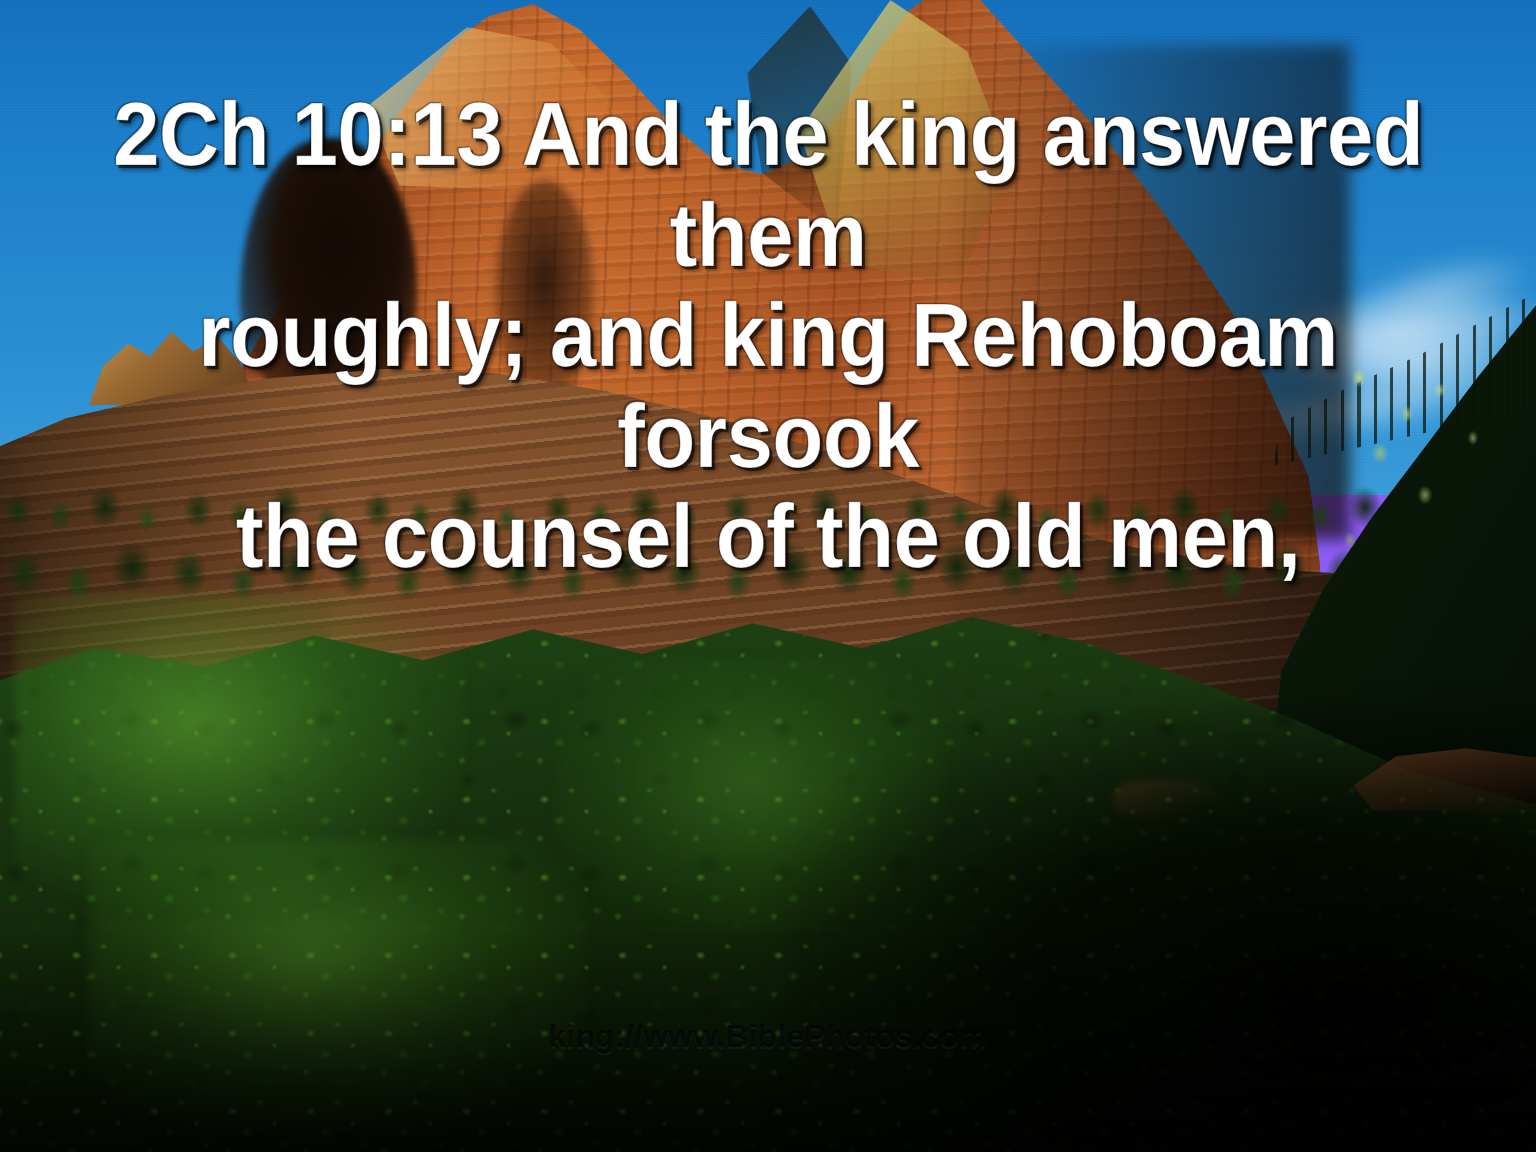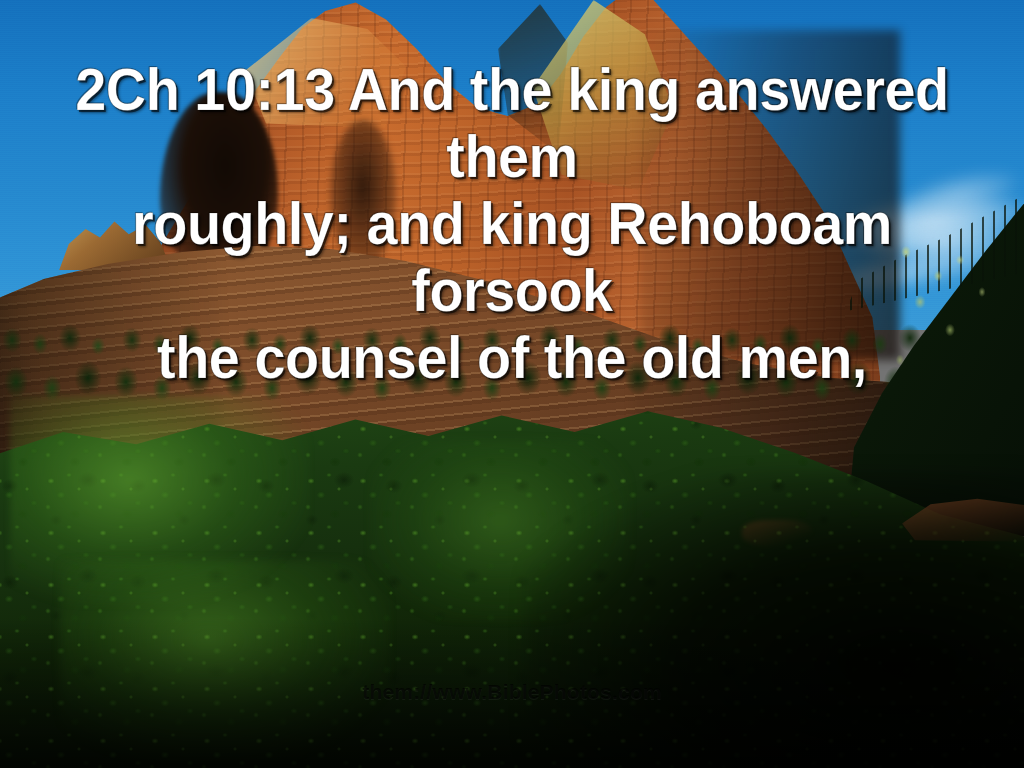--- a/index.html
+++ b/index.html
@@ -10,21 +10,21 @@
   }
   body {
     font-family: "Liberation Sans", sans-serif;
   }
 
   #scene {
     position: relative;
     width: 1024px;
     height: 768px;
     overflow: hidden;
-    background: #737373;
+    background: #8b5cf6;
   }
 
   
   .sky {
     position: absolute;
     left: 0; top: 0;
     width: 1024px; height: 330px;
     background:
       linear-gradient(to bottom,
         #1471bd 0%,
@@ -429,15 +429,15 @@
   <div class="crown-lit3"></div>
   <div class="soil-patch"></div>
   <div class="soil-patch2"></div>
   <div class="forest-dark-br"></div>
   <div class="forest-dark-b"></div>
 
   <div class="verse">2Ch 10:13 And the king answered them
 roughly; and king Rehoboam forsook
 the counsel of the old men,</div>
 
-  <div class="watermark">them://www.BiblePhotos.com</div>
+  <div class="watermark">king://www.BiblePhotos.com</div>
 
 </div>
 
 </body></html>

